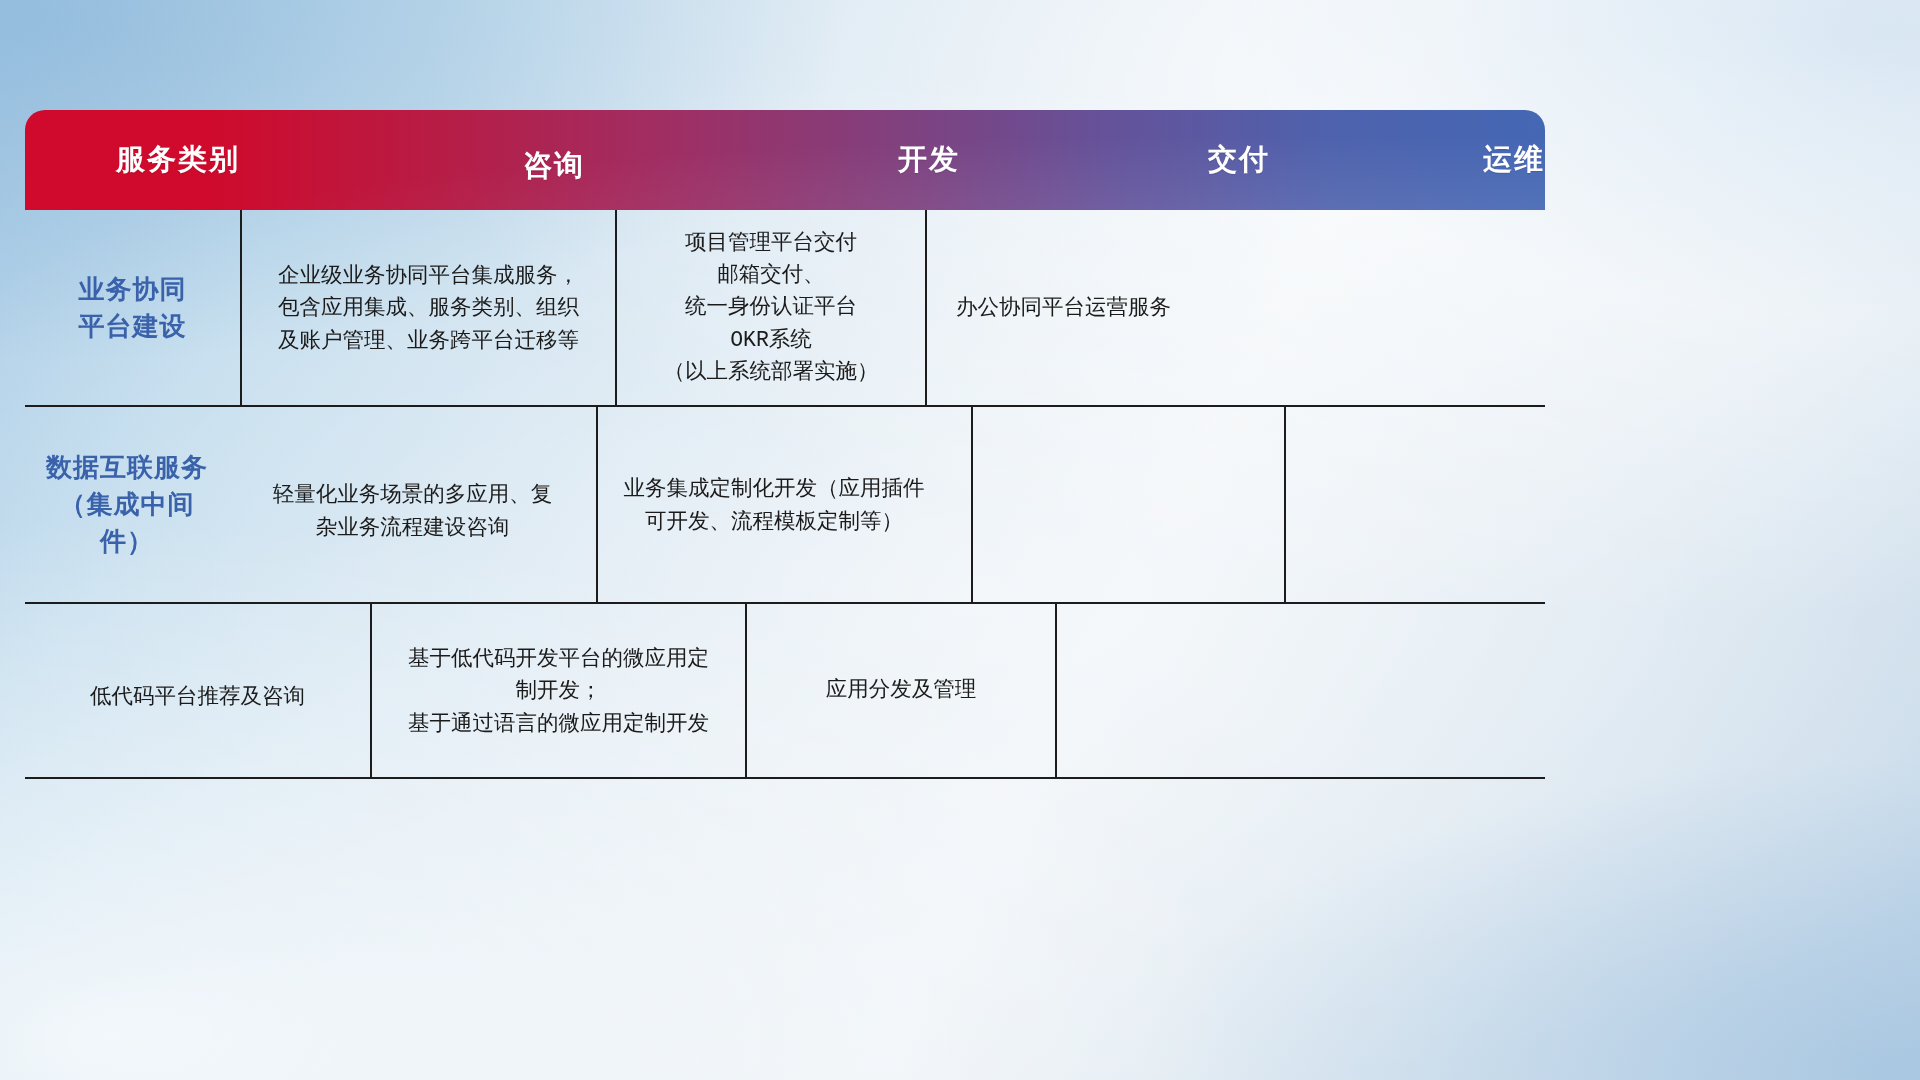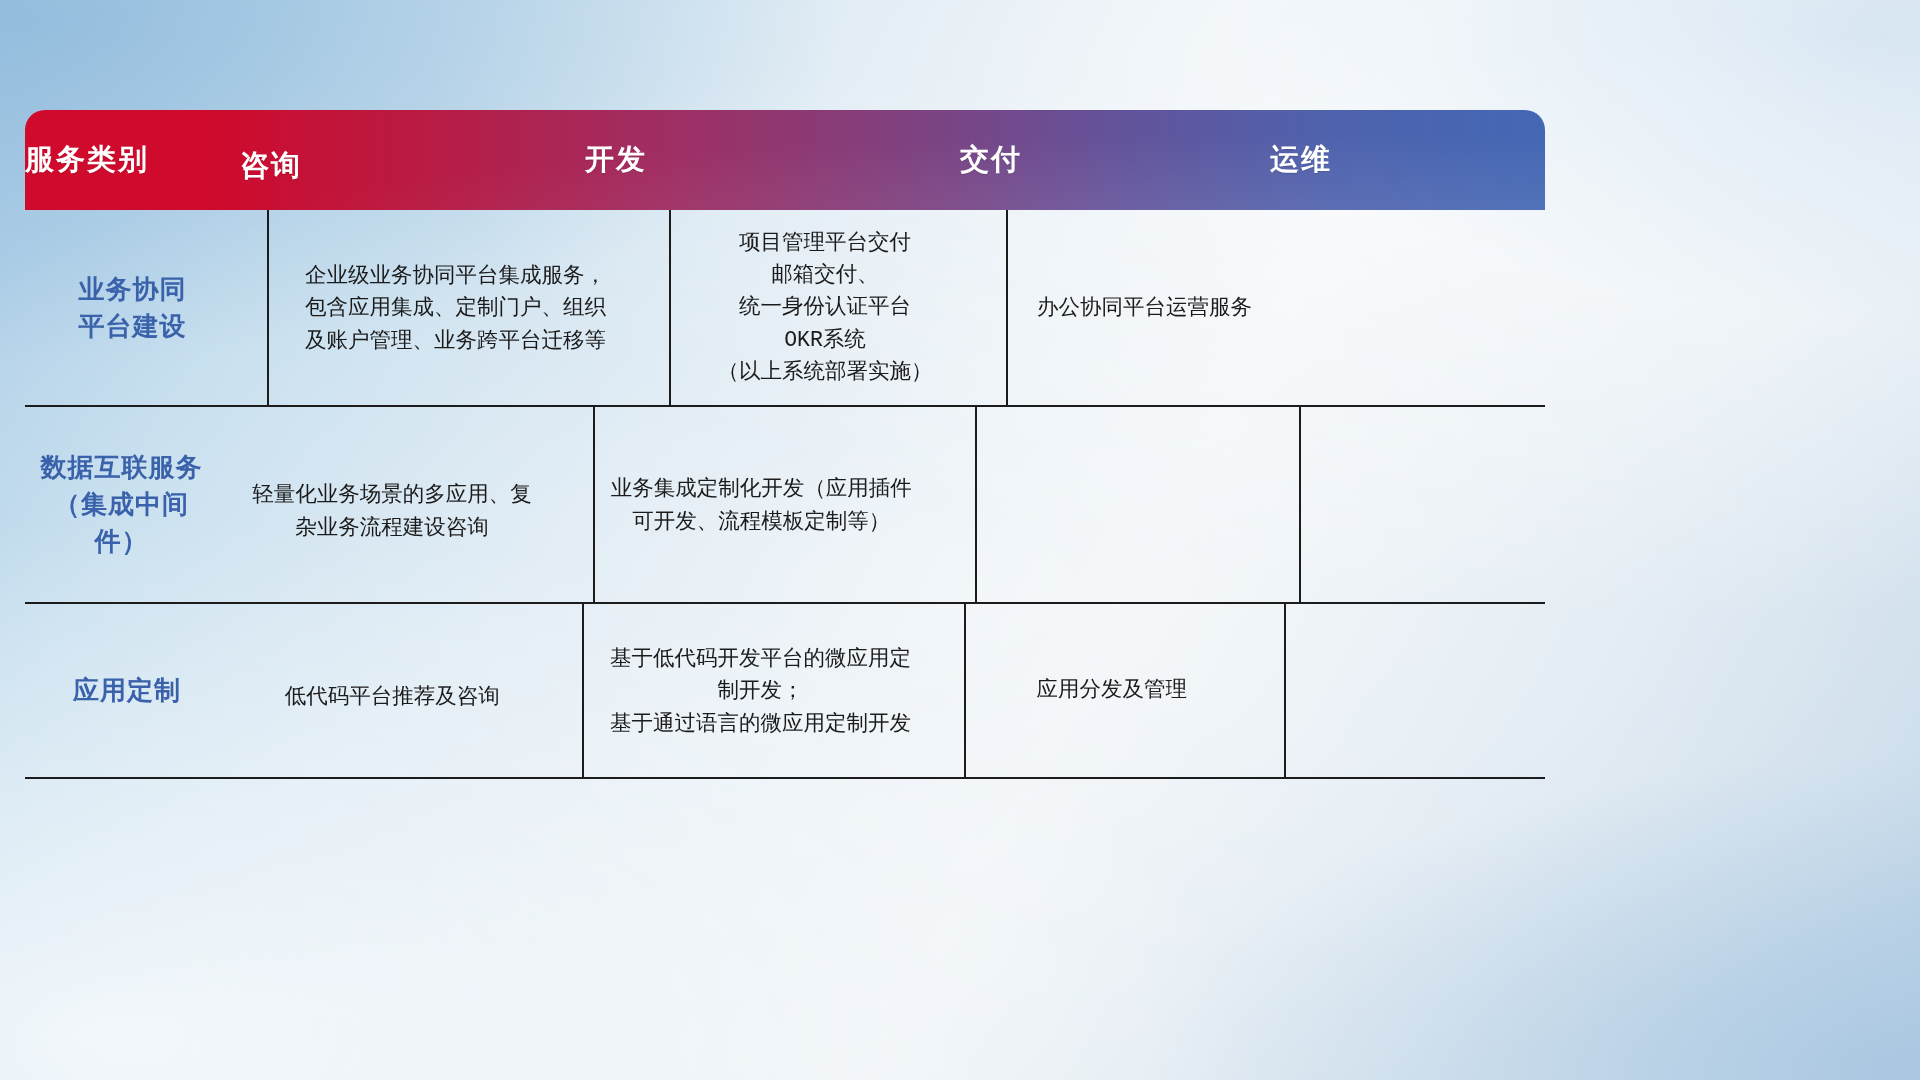--- a/index.html
+++ b/index.html
@@ -40,38 +40,38 @@
     display:flex;align-items:center;
     position:relative;overflow:hidden;
   }
   .thead::after{
     content:"";position:absolute;inset:0;
     background:radial-gradient(120% 160% at 85% 120%, rgba(255,255,255,.10) 0%, rgba(255,255,255,0) 60%);
     pointer-events:none;
   }
   .th{
     color:#ffffff;font-weight:bold;font-size:29px;letter-spacing:2px;
-    text-align:left;position:relative;z-index:2;
+    text-align:right;position:relative;z-index:2;
     text-shadow:0 1px 1px rgba(0,0,0,.12);
   }
 
   .tbody{position:relative;}
   .trow{display:flex;position:relative;}
   .trow + .trow{border-top:2px solid #1c1c1c;}
   .tbody{border-bottom:2px solid #1c1c1c;}
 
   .td{
     box-sizing:border-box;
     display:flex;align-items:center;justify-content:center;
     text-align:center;
     padding:10px 14px;
     font-size:21.5px;line-height:1.5;color:#1b1b1b;
     white-space:pre-line;
   }
-  .td.vline{border-left:2px solid #1c1c1c;margin-left:27px;}
+  .td.vline{border-left:2px solid #1c1c1c;}
   .td.cat{
     color:#3a62ab;font-weight:bold;font-size:26px;line-height:1.42;
     letter-spacing:1px;
   }
 
   
   .c1{width:215px;}
   .c2{width:345px;margin-top:12px;}
   .c3{width:375px;}
   .c4{width:310px;font-family:Liberation Mono, monospace;}
@@ -95,21 +95,21 @@
       <div class="th c4">交付</div>
       <div class="th c5">运维</div>
     </div>
 
     <div class="tbody">
 
       <div class="trow r1">
         <div class="td cat c1">业务协同
 平台建设</div>
         <div class="td c3 vline">企业级业务协同平台集成服务，
-包含应用集成、定制门户、组织
+包含应用集成、服务类别、组织
 及账户管理、业务跨平台迁移等</div>
         <div class="td c4 vline">项目管理平台交付
 邮箱交付、
 统一身份认证平台
 OKR系统
 （以上系统部署实施）</div>
         <div class="td c5 vline">办公协同平台运营服务</div>
       </div>
 
       <div class="trow r2">
@@ -117,21 +117,20 @@
 （集成中间件）</div>
         <div class="td c2">轻量化业务场景的多应用、复
 杂业务流程建设咨询</div>
         <div class="td c3 vline">业务集成定制化开发（应用插件
 可开发、流程模板定制等）</div>
         <div class="td c4 vline"></div>
         <div class="td c5 vline"></div>
       </div>
 
       <div class="trow r3">
-        <div class="td cat c1">应用定制</div>
         <div class="td c2">低代码平台推荐及咨询</div>
         <div class="td c3 vline">基于低代码开发平台的微应用定
 制开发；
 基于通过语言的微应用定制开发</div>
         <div class="td c4 vline">应用分发及管理</div>
         <div class="td c5 vline"></div>
       </div>
 
     </div>
   </div>

